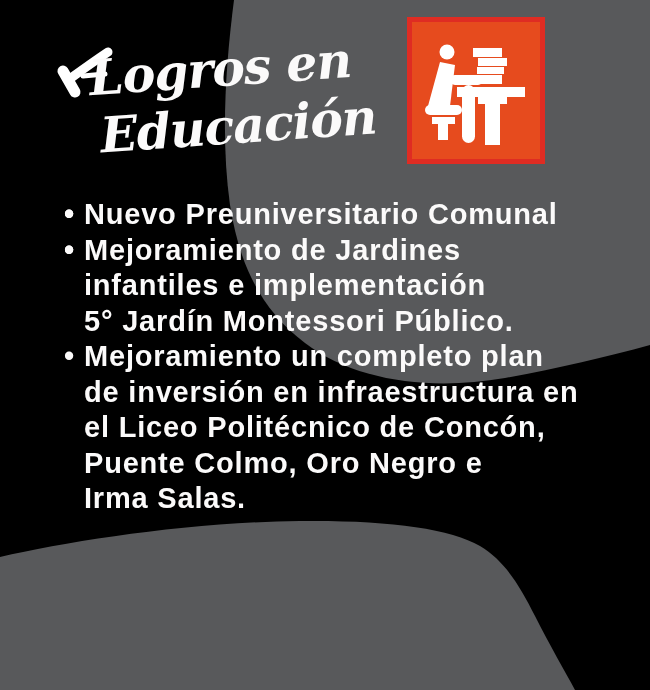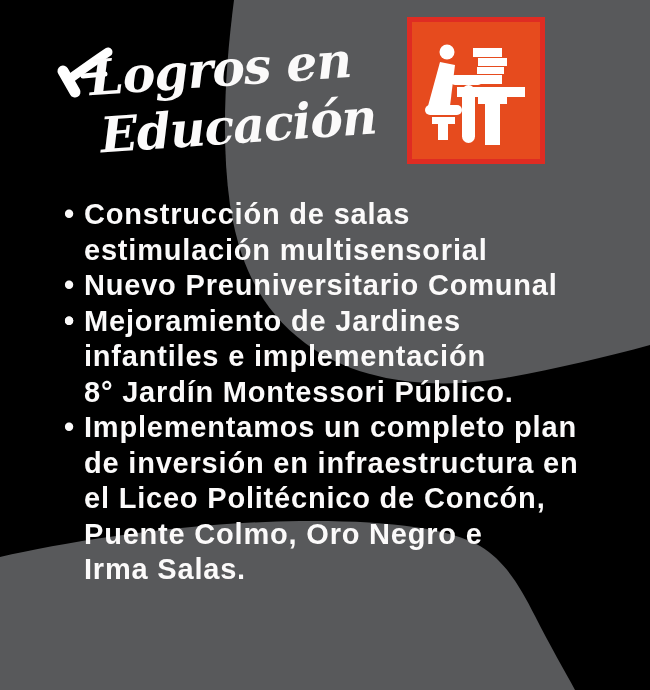--- a/index.html
+++ b/index.html
@@ -98,27 +98,26 @@
 
         <rect x="66" y="31" width="29" height="9"></rect>
         <rect x="71" y="41" width="29" height="8"></rect>
         <rect x="70" y="50" width="27" height="7"></rect>
         <rect x="67" y="58" width="28" height="9"></rect>
       </g>
     </svg>
   </div>
 
   <ul class="achievements">
-      <li><span class="dot">•</span><span>Construcción de salas
-estimulación multisensorial</span></li>
+      <li><span class="dot">•</span></li>
       <li><span class="dot">•</span><span>Nuevo Preuniversitario Comunal</span></li>
       <li><span class="dot">•</span></li>
       <li><span class="dot">•</span><span>Mejoramiento de Jardines
 infantiles e implementación
-8° Jardín Montessori Público.</span></li>
-      <li><span class="dot">•</span><span>Implementamos un completo plan
+5° Jardín Montessori Público.</span></li>
+      <li><span class="dot">•</span><span>Mejoramiento un completo plan
 de inversión en infraestructura en
 el Liceo Politécnico de Concón,
 Puente Colmo, Oro Negro e
 Irma Salas.</span></li>
     </ul>
 
 </div>
 
 </body></html>

